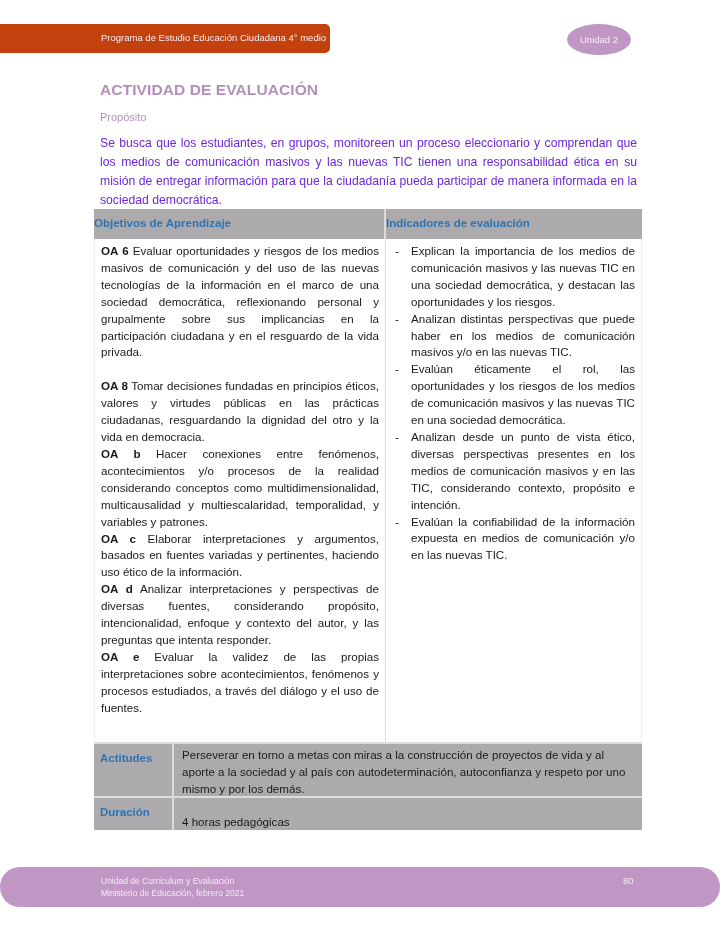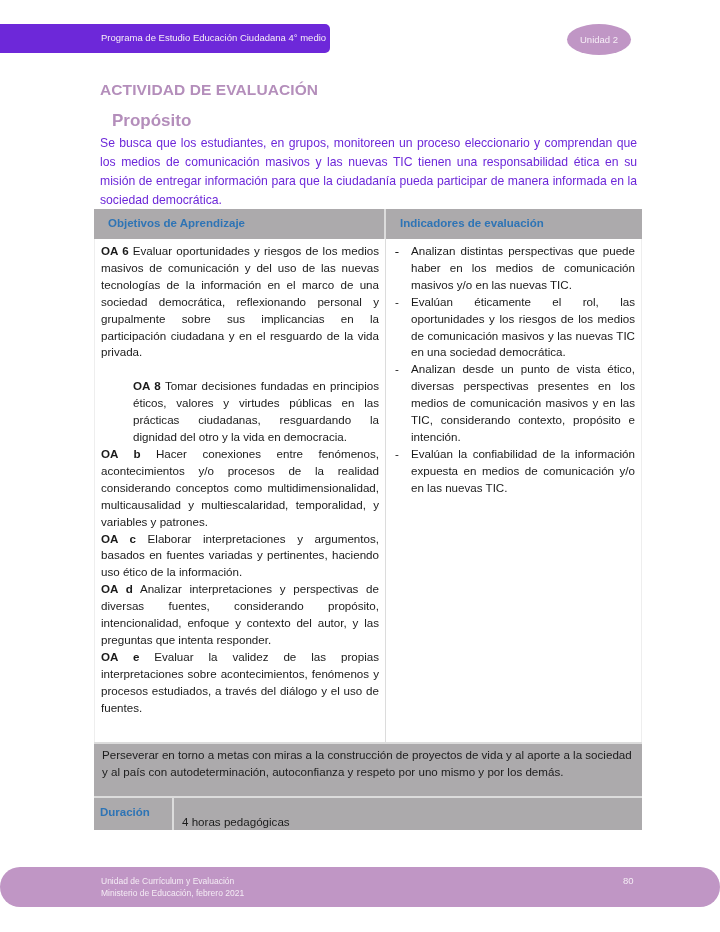--- a/index.html
+++ b/index.html
@@ -1,32 +1,32 @@
 <!DOCTYPE html>
 <html><head>
 <meta charset="utf-8">
 <style>
   html, body { margin:0; padding:0; background:#ffffff; }
   body { width:720px; height:932px; position:relative; overflow:hidden; font-family:"Liberation Sans", sans-serif; color:#1a1a1a; }
-  .header-bar { position:absolute; left:0; top:24px; width:330px; height:29px; background:#6d28d9; border-radius:0 5px 5px 0; }
+  .header-bar { position:absolute; left:0; top:24px; width:330px; height:29px; background:#c2410c; border-radius:0 5px 5px 0; }
   .header-bar span { position:absolute; left:101px; top:8px; font-size:9.5px; color:#f6eef7; }
   .unit-pill { position:absolute; left:567px; top:24px; width:64px; height:31px; background:#c096c5; border-radius:50%; }
   .unit-pill span { display:block; text-align:center; line-height:31px; font-size:9.5px; color:#f6eef7; }
   .title { position:absolute; left:100px; top:81px; font-size:15.5px; font-weight:bold; color:#b48ebb; letter-spacing:0.1px; }
-  .subtitle { position:absolute; left:112px; top:111px; font-size:17px; font-weight:bold; color:#b48ebb; }
+  .subtitle { position:absolute; left:100px; top:111px; font-size:11px; font-weight:normal; color:#b48ebb; }
   .purpose { position:absolute; left:100px; top:134px; width:537px; font-size:12.2px; line-height:19px; text-align:justify; color:#6d28d9; }
   .tbl { position:absolute; left:94px; top:209px; width:548px; }
   .tbl-head { display:flex; height:30px; background:#acaaac; }
-  .tbl-head div { font-size:11.5px; font-weight:bold; color:#2e74b5; padding:8px 6px 0 14px; box-sizing:border-box; }
+  .tbl-head div { font-size:11.5px; font-weight:bold; color:#2e74b5; padding:8px 6px 0 0; box-sizing:border-box; }
   .th-left { width:292px; border-right:2px solid #dcdcdc; }
   .th-right { flex:1; }
   .tbl-body { display:flex; height:503px; }
   .col-left { width:292px; border-right:1px solid #dcdcdc; border-left:1px solid #eeeeee; box-sizing:border-box; padding:4px 6px 12px 6px; font-size:11.6px; line-height:16.9px; text-align:justify; }
   .col-left p { margin:0; }
-  .col-left p.gap { margin-top:17px;margin-left:32px; }
+  .col-left p.gap { margin-top:17px; }
   .col-left b { font-weight:bold; }
   .col-right { flex:1; border-right:1px solid #eeeeee; box-sizing:border-box; padding:4px 6px 0 6px; font-size:11.6px; line-height:16.9px; }
   .col-right ul { list-style:none; margin:0; padding:0; }
   .col-right li { position:relative; padding-left:19px; text-align:justify; }
   .col-right li .dash { position:absolute; left:3px; top:0; }
   .row-bar { display:flex; background:#acaaac; border-top:2px solid #dcdcdc; }
   .row-label { width:80px; font-size:11.5px; font-weight:bold; color:#2e74b5; padding:8px 6px 0 6px; box-sizing:border-box; border-right:2px solid #dcdcdc; }
   .row-text { flex:1; font-size:11.6px; line-height:16.9px; padding:3px 8px 4px 8px; box-sizing:border-box; color:#1c1c1c; }
   .row-act { height:52px; }
   .row-dur { height:32px; }
@@ -59,29 +59,30 @@
     <div class="col-left">
       <p><b>OA 6</b><span> Evaluar oportunidades y riesgos de los medios masivos de comunicación y del uso de las nuevas tecnologías de la información en el marco de una sociedad democrática, reflexionando personal y grupalmente sobre sus implicancias en la participación ciudadana y en el resguardo de la vida privada.</span></p>
       <p class="gap"><b>OA 8</b><span> Tomar decisiones fundadas en principios éticos, valores y virtudes públicas en las prácticas ciudadanas, resguardando la dignidad del otro y la vida en democracia.</span></p>
       <p><b>OA b</b><span> Hacer conexiones entre fenómenos, acontecimientos y/o procesos de la realidad considerando conceptos como multidimensionalidad, multicausalidad y multiescalaridad, temporalidad, y variables y patrones.</span></p>
       <p><b>OA c</b><span> Elaborar interpretaciones y argumentos, basados en fuentes variadas y pertinentes, haciendo uso ético de la información.</span></p>
       <p><b>OA d</b><span> Analizar interpretaciones y perspectivas de diversas fuentes, considerando propósito, intencionalidad, enfoque y contexto del autor, y las preguntas que intenta responder.</span></p>
       <p><b>OA e</b><span> Evaluar la validez de las propias interpretaciones sobre acontecimientos, fenómenos y procesos estudiados, a través del diálogo y el uso de fuentes.</span></p>
     </div>
     <div class="col-right">
       <ul>
-        <li><span class="dash">-</span></li>
+        <li><span class="dash">-</span><span>Explican la importancia de los medios de comunicación masivos y las nuevas TIC en una sociedad democrática, y destacan las oportunidades y los riesgos.</span></li>
         <li><span class="dash">-</span><span>Analizan distintas perspectivas que puede haber en los medios de comunicación masivos y/o en las nuevas TIC.</span></li>
         <li><span class="dash">-</span><span>Evalúan éticamente el rol, las oportunidades y los riesgos de los medios de comunicación masivos y las nuevas TIC en una sociedad democrática.</span></li>
         <li><span class="dash">-</span><span>Analizan desde un punto de vista ético, diversas perspectivas presentes en los medios de comunicación masivos y en las TIC, considerando contexto, propósito e intención.</span></li>
         <li><span class="dash">-</span><span>Evalúan la confiabilidad de la información expuesta en medios de comunicación y/o en las nuevas TIC.</span></li>
       </ul>
     </div>
   </div>
   <div class="row-bar row-act">
+    <div class="row-label">Actitudes</div>
     <div class="row-text">Perseverar en torno a metas con miras a la construcción de proyectos de vida y al aporte a la sociedad y al país con autodeterminación, autoconfianza y respeto por uno mismo y por los demás.</div>
   </div>
   <div class="row-bar row-dur">
     <div class="row-label">Duración</div>
     <div class="row-text">4 horas pedagógicas</div>
   </div>
 </div>
 
 <div class="footer-bar">
   <span class="l1">Unidad de Currículum y Evaluación</span>

